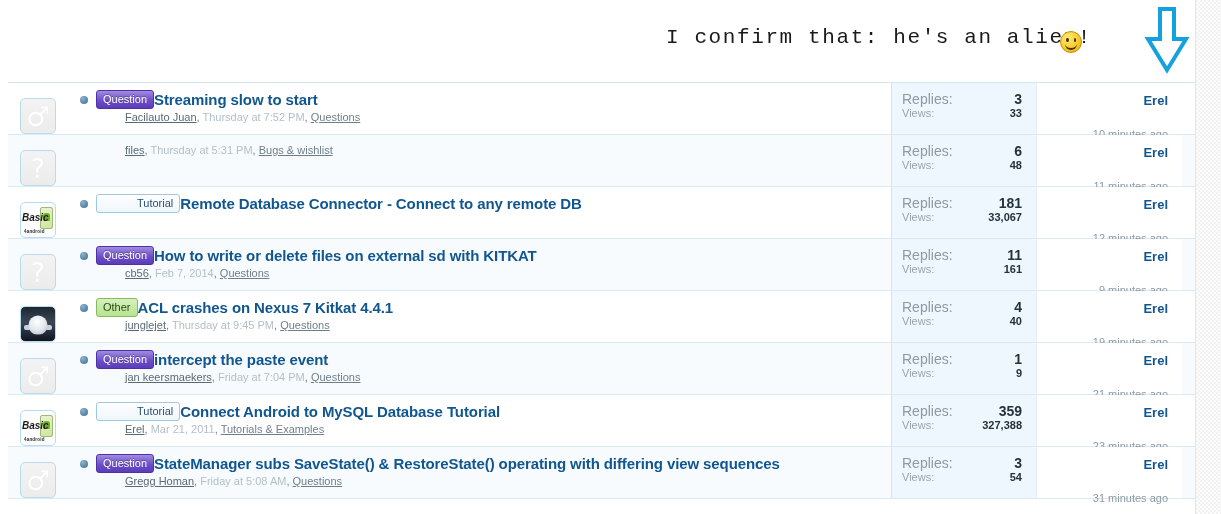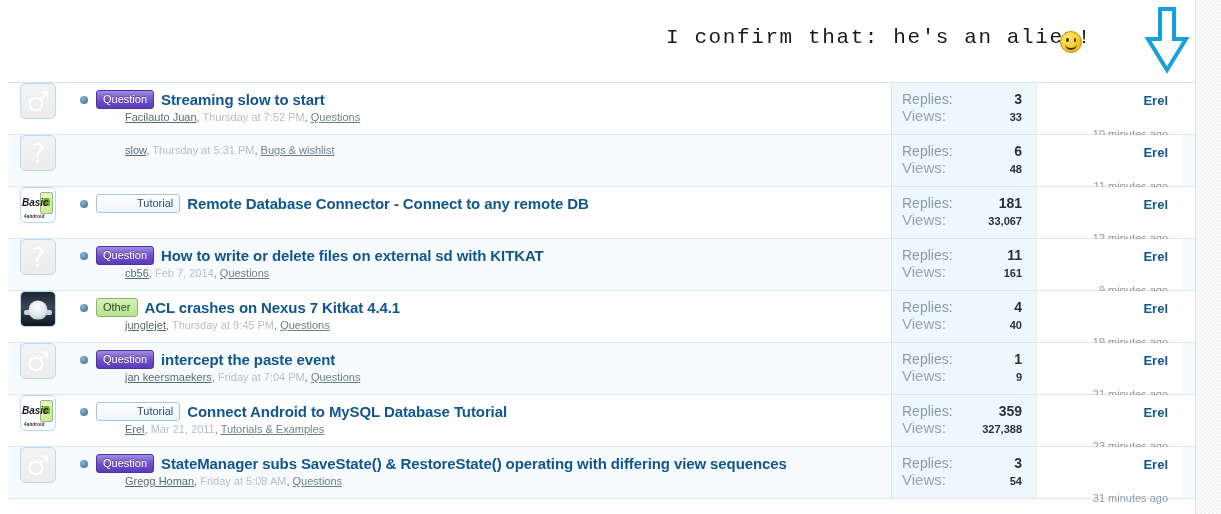--- a/index.html
+++ b/index.html
@@ -92,21 +92,21 @@
     background: #ffffff;
     border-bottom: 1px solid #d9eaf5;
     box-sizing: border-box;
   }
   .thread-row.alt { background: #f7fbfe; }
 
   .avatar-cell {
     width: 60px;
     flex: 0 0 60px;
     display: flex;
-    align-items: flex-start;
+    align-items: flex-end;
     justify-content: center;
   }
   .avatar {
     width: 36px; height: 36px;
     border: 1px solid #b8dcef;
     border-radius: 5px;
     background: #ffffff;
     box-sizing: border-box;
     display: flex;
     align-items: center;
@@ -198,21 +198,20 @@
     background: radial-gradient(circle at 35% 30%, #8ab4cf 0%, #5c87a6 60%, #436c8a 100%);
     margin-right: 8px;
     flex: 0 0 8px;
   }
   .prefix {
     display: inline-block;
     font-size: 11px;
     line-height: 14px;
     padding: 1px 6px 2px 6px;
     border-radius: 3px;
-    margin-right: 7px;
     font-family: "Liberation Sans", sans-serif;
   }
   .prefix.question {
     background: linear-gradient(180deg,#9f8ce0 0%,#6f4fc9 55%,#5b3cb8 100%);
     color: #ffffff;
     border: 1px solid #5030a8;
     text-shadow: 0 -1px 0 rgba(0,0,0,.3);
   }
   .prefix.bug {
     background: linear-gradient(180deg,#fb8a8a 0%,#ef4d4d 55%,#e03434 100%);
@@ -256,21 +255,21 @@
     padding: 8px 14px 0 10px;
     box-sizing: border-box;
   }
   .stat-row {
     display: flex;
     justify-content: space-between;
     align-items: baseline;
   }
   .stat-row.replies .stat-label { font-size: 14px; color: #8b9aa4; }
   .stat-row.replies .stat-value { font-size: 14px; color: #25323b; font-weight: bold; }
-  .stat-row.views .stat-label { font-size: 15px; color: #97a5ae; }
+  .stat-row.views .stat-label { font-size: 11px; color: #97a5ae; }
   .stat-row.views .stat-value { font-size: 11px; color: #25323b; font-weight: bold; }
 
   .last-cell {
     flex: 0 0 146px;
     width: 146px;
     background: #ffffff;
     border-left: 1px solid #e3eef6;
     padding: 8px 14px 0 0;
     box-sizing: border-box;
     text-align: right;
@@ -338,21 +337,21 @@
       <div class="last-cell"><a href="#" class="last-user">Erel</a><div class="last-time">10 minutes ago</div></div>
       <div class="end-pad"></div>
     </div>
     <div class="thread-row alt">
       <div class="avatar-cell">
         <div class="avatar blank">
           <span class="glyph">?</span>
         </div>
       </div>
       <div class="title-cell">
-        <div class="meta-line"><a href="#" class="meta-author">slow</a><span>, </span><span class="meta-date">Thursday at 5:31 PM</span><span>, </span><a href="#" class="meta-forum">Bugs &amp; wishlist</a></div>
+        <div class="meta-line"><a href="#" class="meta-author">files</a><span>, </span><span class="meta-date">Thursday at 5:31 PM</span><span>, </span><a href="#" class="meta-forum">Bugs &amp; wishlist</a></div>
       </div>
       <div class="stats-cell">
         <div class="stat-row replies">
           <span class="stat-label">Replies:</span>
           <span class="stat-value">6</span>
         </div>
         <div class="stat-row views">
           <span class="stat-label">Views:</span>
           <span class="stat-value">48</span>
         </div>

